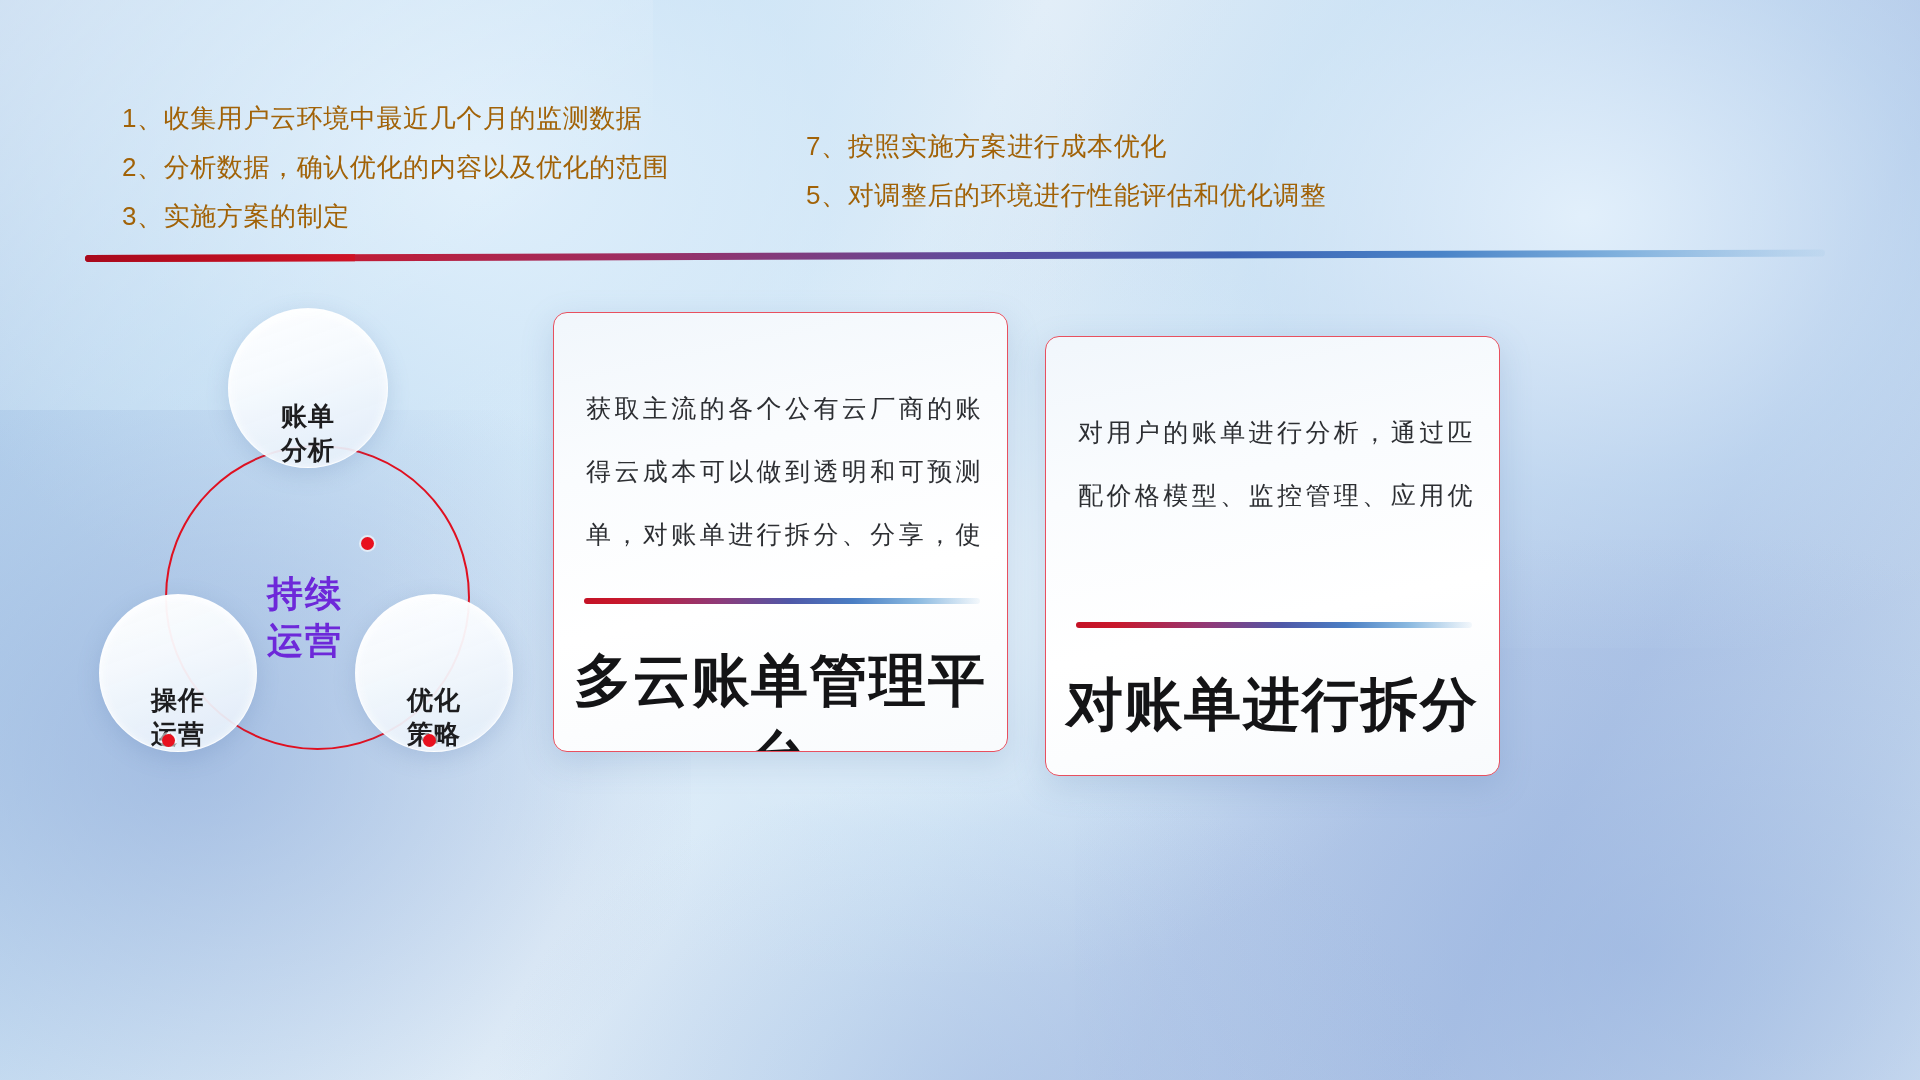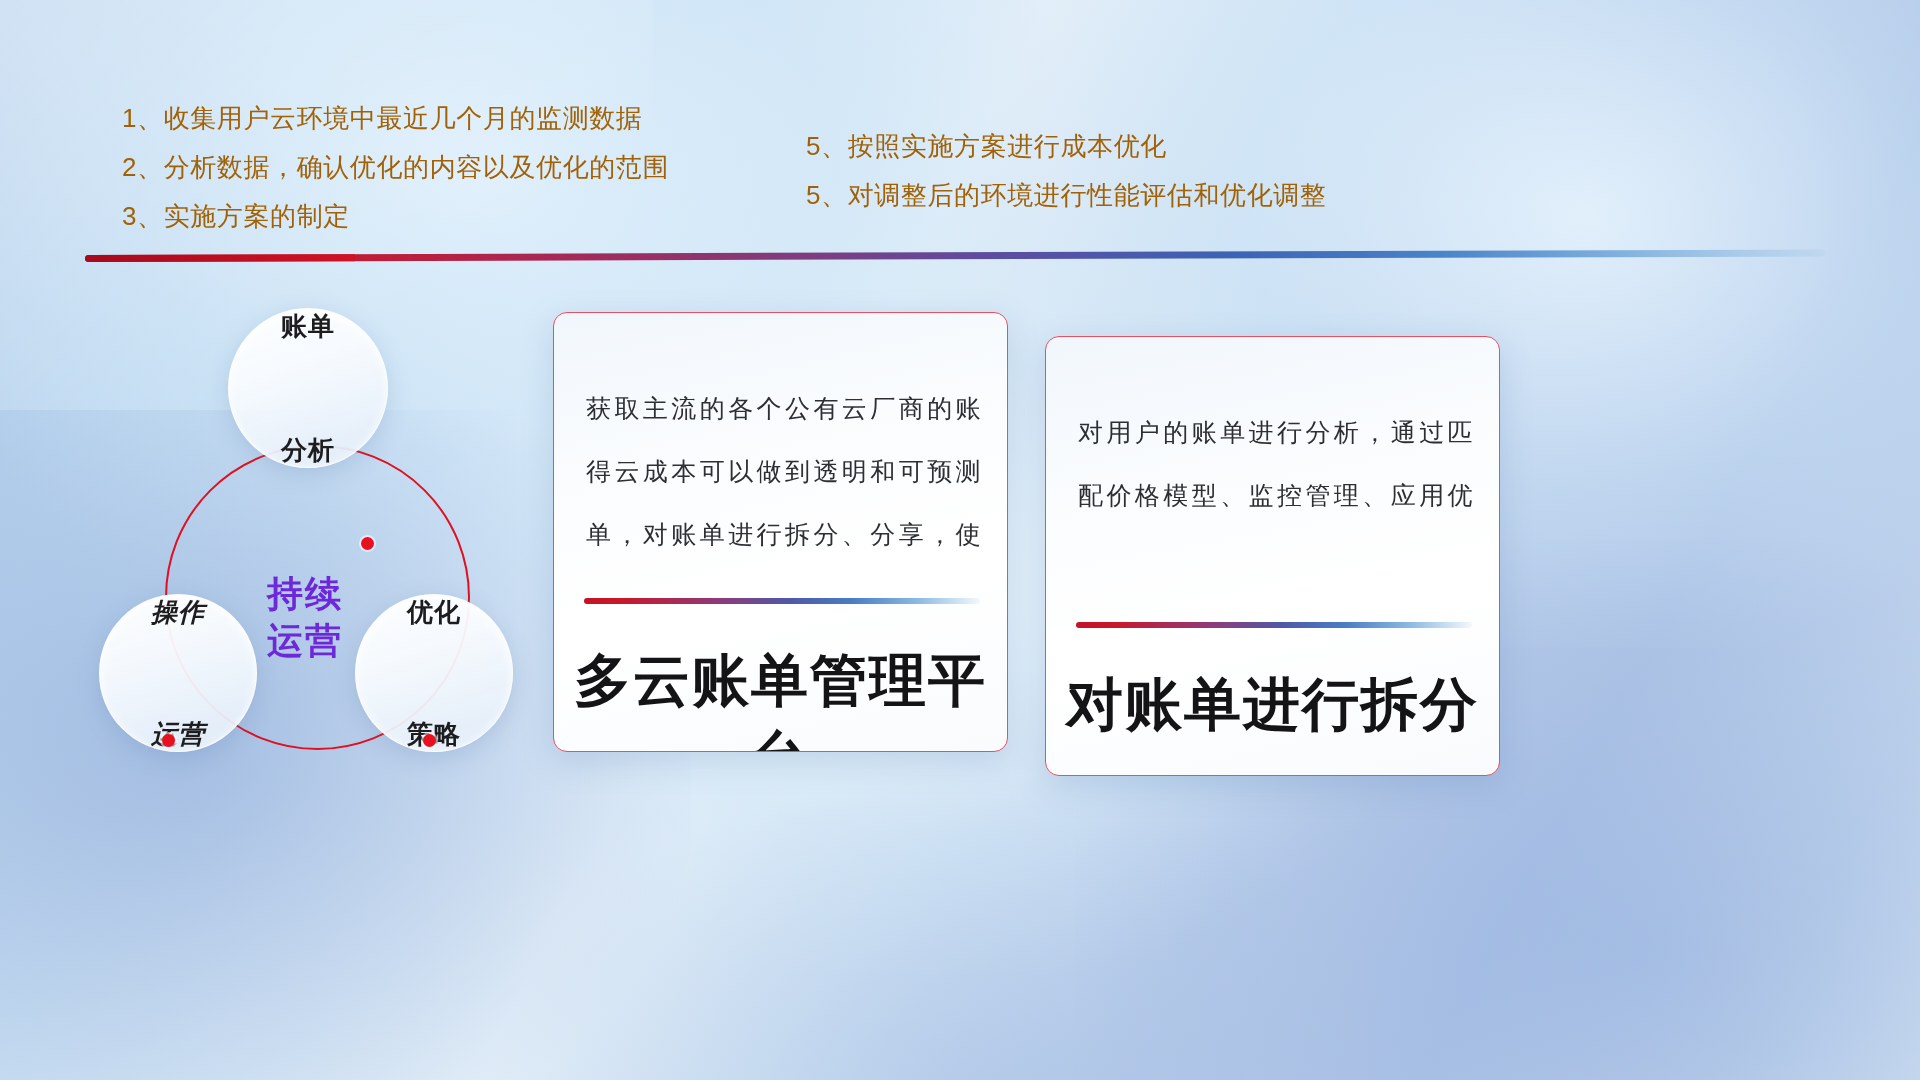--- a/index.html
+++ b/index.html
@@ -79,35 +79,35 @@
   .ring{
     position:absolute;
     border-radius:50%;
     border:2.6px solid #e01020;
   }
   #ring-main{ left:80px; top:155px; width:305px; height:305px; }
   .bubble{
     position:absolute;
     border-radius:50%;
     display:flex; flex-direction:column;
-    align-items:center; justify-content:space-between;
+    align-items:center; justify-content:flex-end;
     background:
       linear-gradient(160deg, rgba(255,255,255,.97) 0%, rgba(248,251,254,.95) 38%, rgba(225,236,248,.93) 100%);
     border:1.4px solid rgba(255,255,255,.85);
     box-shadow:0 6px 22px rgba(90,125,175,.22), inset 0 2px 10px rgba(255,255,255,.9);
   }
   .bubble span{
     color:#1d1d1f;
     font-weight:700;
     font-size:26px;
     line-height:34px;
     letter-spacing:1px;
   }
   #bubble-top{ left:143px; top:18px; width:160px; height:160px; }
-  #bubble-left{ left:14px; top:304px; width:158px; height:158px;font-style:italic; }
+  #bubble-left{ left:14px; top:304px; width:158px; height:158px; }
   #bubble-right{ left:270px; top:304px; width:158px; height:158px; }
 
   .node-dot{
     position:absolute; width:13px; height:13px;
     border-radius:50%; background:#e8111f;
     box-shadow:0 0 0 2px rgba(255,255,255,.55);
   }
   #dot-top{ left:276px; top:247px; }
   #dot-left{ left:77px; top:444px; }
   #dot-right{ left:338px; top:444px; }
@@ -181,21 +181,21 @@
   <div class="bg-top-left-light"></div>
 </div>
 
 <div class="bullets left">
   <div class="bullet-line">1、收集用户云环境中最近几个月的监测数据</div>
   <div class="bullet-line">2、分析数据，确认优化的内容以及优化的范围</div>
   <div class="bullet-line">3、实施方案的制定</div>
 </div>
 
 <div class="bullets right">
-  <div class="bullet-line">5、按照实施方案进行成本优化</div>
+  <div class="bullet-line">7、按照实施方案进行成本优化</div>
   <div class="bullet-line">5、对调整后的环境进行性能评估和优化调整</div>
 </div>
 
 <div id="divider"></div>
 
 <div id="venn">
 
   <div class="ring" id="ring-main"></div>
 
   <div class="bubble" id="bubble-top">

